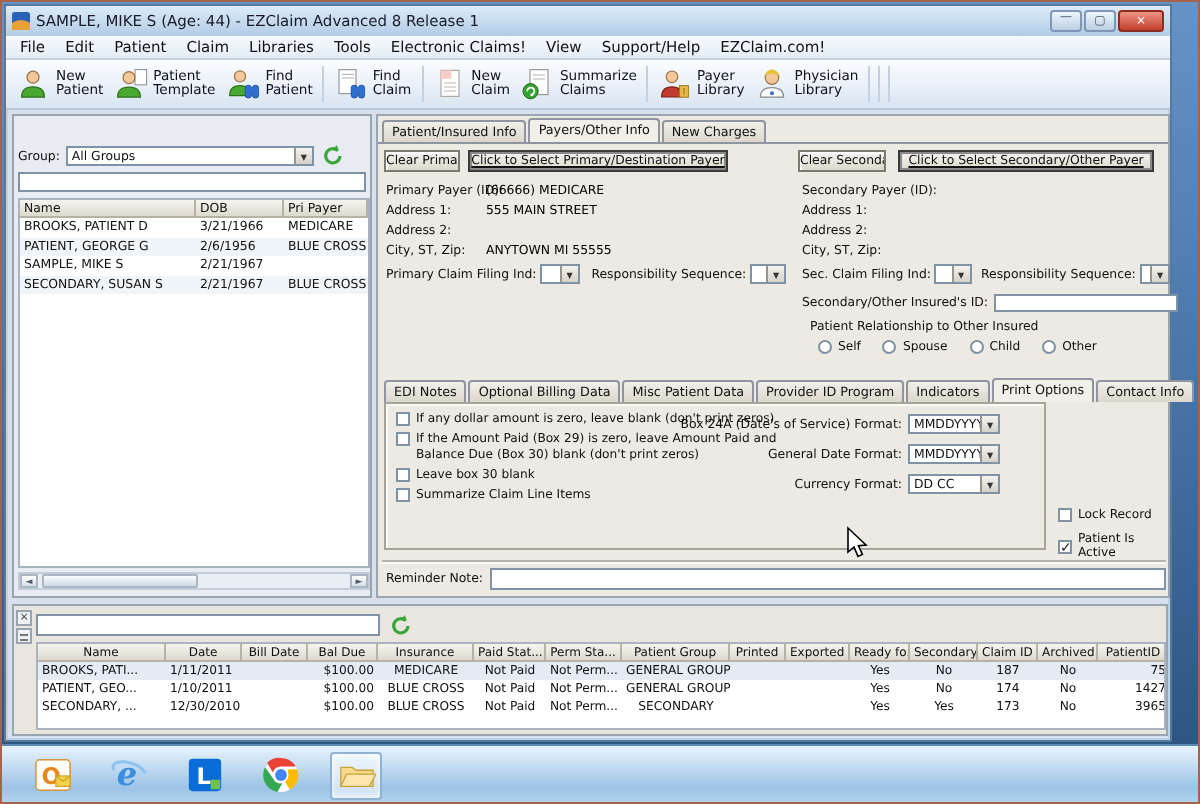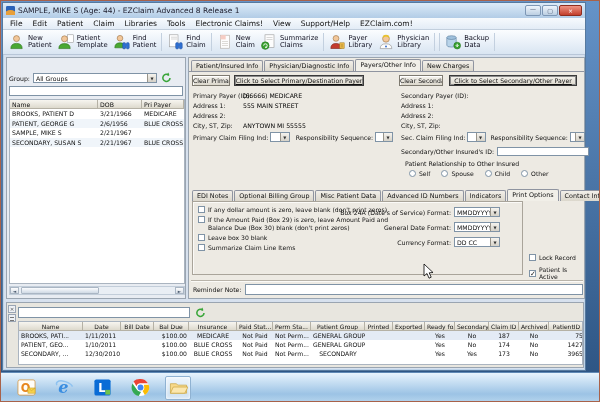--- a/index.html
+++ b/index.html
@@ -236,32 +236,20 @@
               <path d="M2.2 14.6 Q2.2 9.8 8 9.8 Q13.8 9.8 13.8 14.6 Z" fill="#fdfdfd" stroke="#8a8a8a" stroke-width="0.6"></path>
               <circle cx="8" cy="12.6" r="1" fill="#3a6fd0"></circle>
             </svg></span>
           <div class="tb-label">
             <div>Physician</div>
             <div>Library</div>
           </div>
         </div>
         <div class="tb-sep"></div>
         <div class="tb-sep"></div>
-        <div class="tb-item">
-          <span class="tb-icon"><svg viewBox="0 0 16 16" width="16" height="16">
-              <path d="M1.8 3.6 v7.6 a4.7 1.9 0 0 0 9.4 0 v-7.6" fill="#b9d4ea" stroke="#5a7e9e" stroke-width="0.6"></path>
-              <ellipse cx="6.5" cy="3.6" rx="4.7" ry="1.9" fill="#9fc0dc" stroke="#5a7e9e" stroke-width="0.6"></ellipse>
-              <circle cx="12.2" cy="11.6" r="3.4" fill="#39a12f" stroke="#1e6e18" stroke-width="0.5"></circle>
-              <path d="M12.2 9.8 v2.6 M10.9 11.3 l1.3 1.4 l1.3 -1.4" stroke="#fff" stroke-width="1" fill="none"></path>
-            </svg></span>
-          <div class="tb-label">
-            <div>Backup</div>
-            <div>Data</div>
-          </div>
-        </div>
         <div class="tb-sep"></div>
       </div>
 
     <div class="panel" id="patientPanel">
       <div class="grouprow">
         <span class="lbl">Group:</span>
         <span class="combo" style="width:124px;margin-left:3px;">
           <span class="cval">All Groups</span>
           <span class="cbtn">▼</span>
         </span>
@@ -307,21 +295,20 @@
       <div class="hscroll" style="left:2px;top:228px;width:176px;height:9px;">
         <span class="sarrow">◄</span>
         <span class="sthumb" style="width:78px;margin-left:2px;"></span>
         <span class="sarrow" style="margin-left:auto;">►</span>
       </div>
     </div>
 
     <div class="panel" id="rightPanel">
       <div class="tabs" id="mainTabs" style="left:2px;top:1px;">
           <span class="tab">Patient/Insured Info</span>
-          <span class="tab">Physician/Diagnostic Info</span>
           <span class="tab active">Payers/Other Info</span>
           <span class="tab">New Charges</span>
         </div>
       <div class="tabline" style="left:0;top:13px;width:100%;"></div>
 
       <div class="btn3d abs" style="left:3px;top:17px;width:38px;">Clear Primary</div>
       <div class="btn3d sel abs" style="left:45px;top:17px;width:130px;">Click to Select Primary/Destination Payer</div>
       <div class="abs" id="primaryFields" style="left:4px;top:32px;width:200px;">
           <div class="frow">
             <span class="flabel" style="width: 50px;">Primary Payer (ID):</span>
@@ -404,23 +391,23 @@
             <span class="clab">Child</span>
           </span>
           <span class="cbrow" style="align-items: center;">
             <span class="radio"></span>
             <span class="clab">Other</span>
           </span>
         </div>
 
       <div class="tabs" id="subTabs" style="left:3px;top:131px;">
           <span class="tab">EDI Notes</span>
-          <span class="tab">Optional Billing Group</span>
+          <span class="tab">Optional Billing Data</span>
           <span class="tab">Misc Patient Data</span>
-          <span class="tab">Advanced ID Numbers</span>
+          <span class="tab">Provider ID Program</span>
           <span class="tab">Indicators</span>
           <span class="tab active">Print Options</span>
           <span class="tab">Contact Info</span>
         </div>
       <div class="groupbox" style="left:3px;top:143px;width:331px;height:74px;"></div>
       <div class="abs" id="printChecks" style="left:9px;top:148px;width:208px;display:flex;flex-direction:column;gap:2.5px;">
           <div class="cbrow">
             <span class="cb"></span>
             <span class="clab" style="max-width: 196px;">If any dollar amount is zero, leave blank (don't print zeros)</span>
           </div>

